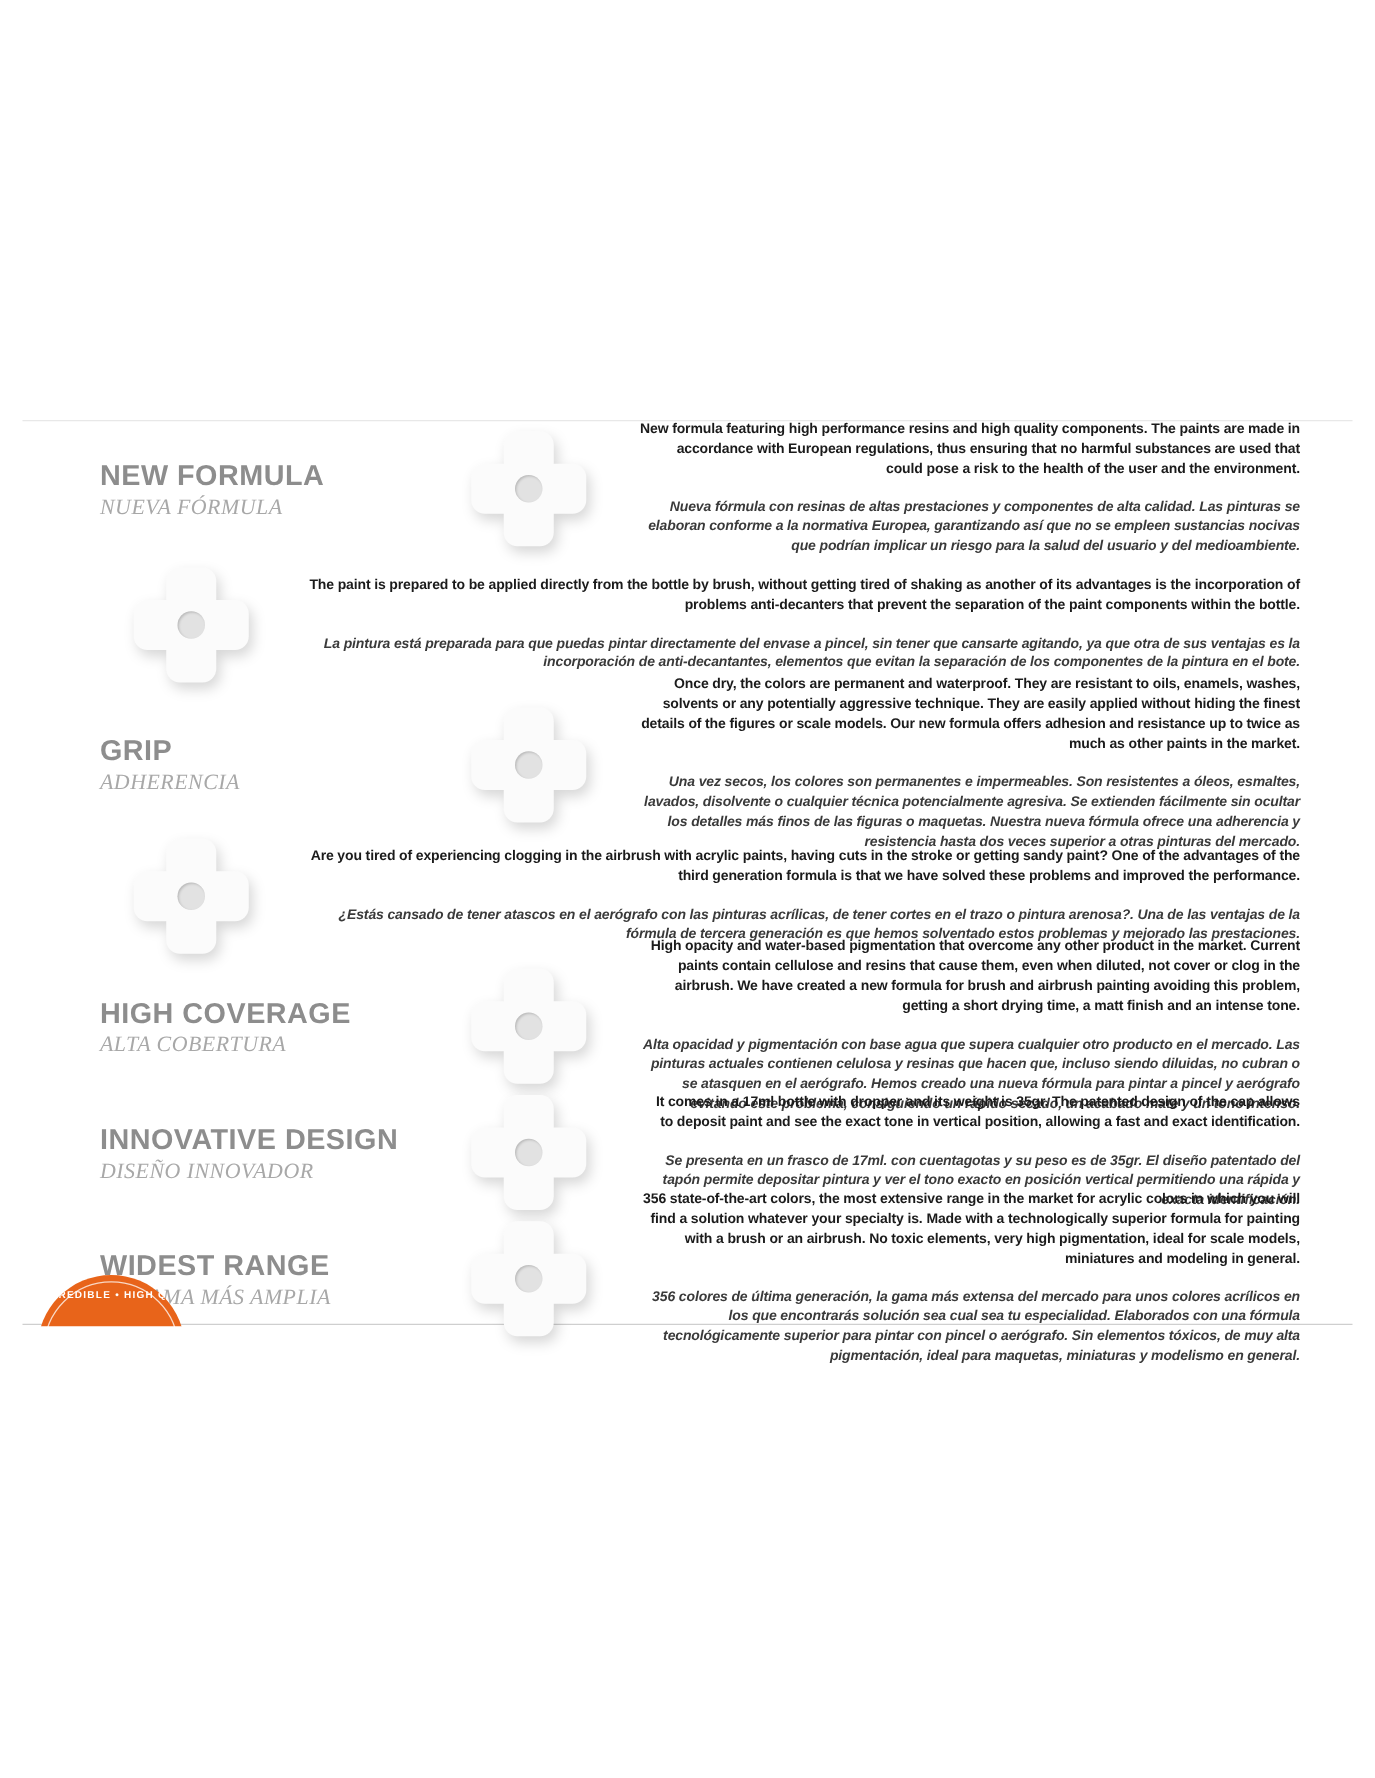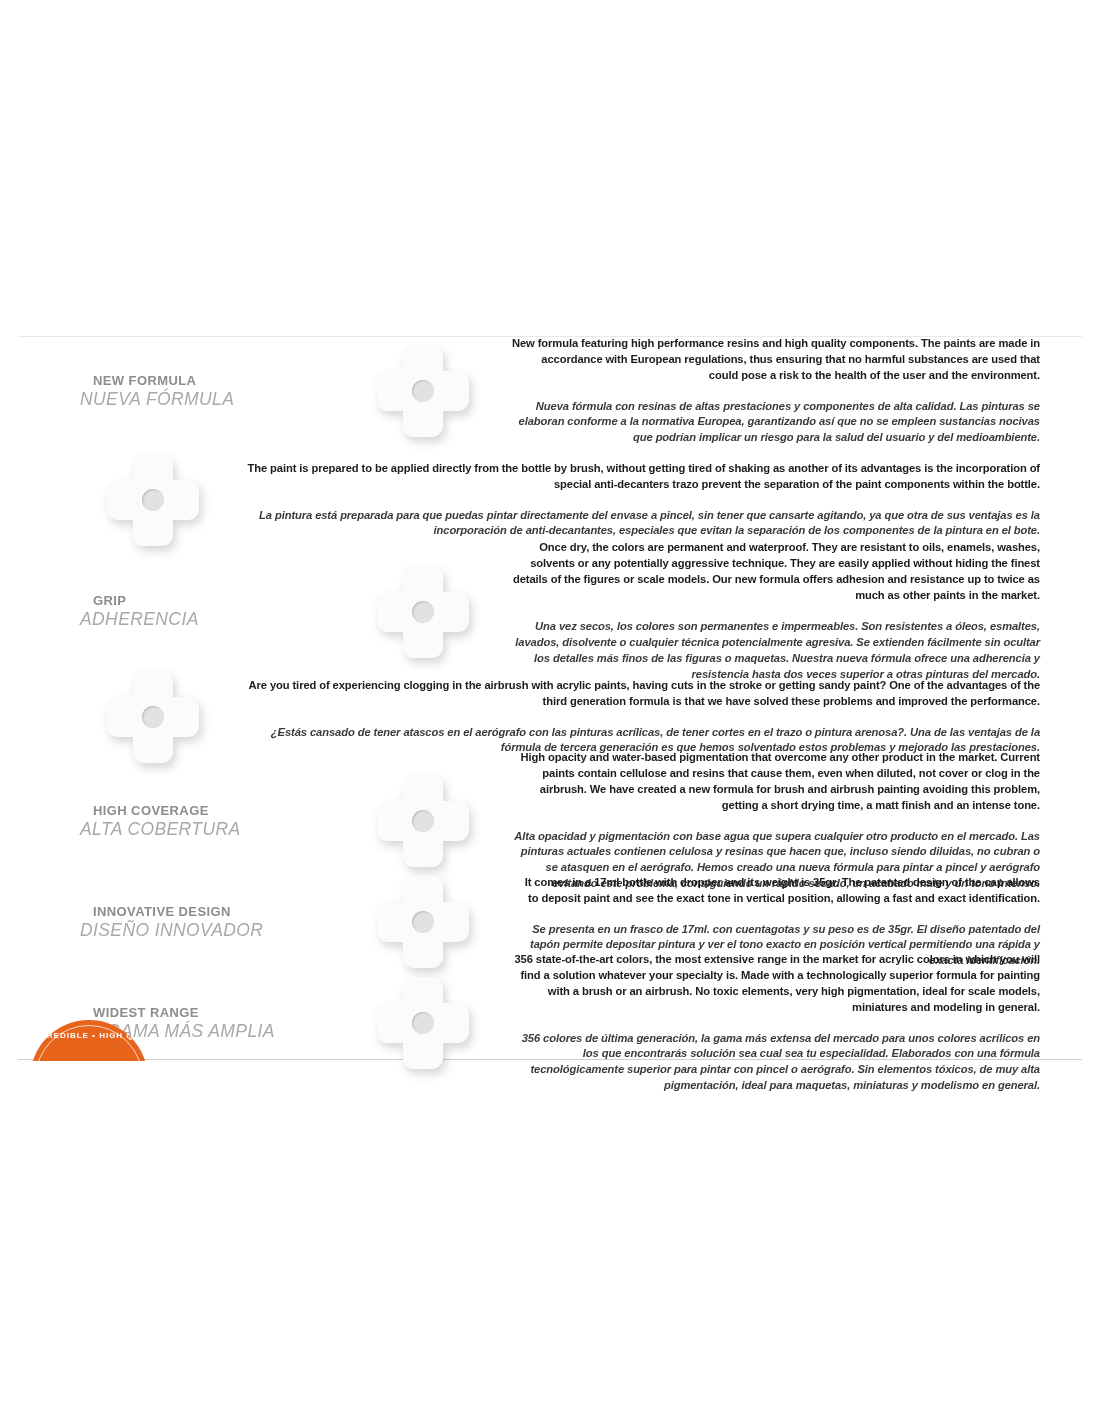--- a/index.html
+++ b/index.html
@@ -57,30 +57,29 @@
   .titles {
     width: 270px;
     flex: 0 0 270px;
     padding-right: 10px;
     box-sizing: border-box;
   }
 
   .title-en {
     font-family: "Liberation Sans", sans-serif;
     font-weight: bold;
-    font-size: 13px;
+    font-size: 23px;
     letter-spacing: 0.4px;
     color: #8d8d8d;
     line-height: 1.18;
     text-transform: uppercase;
-    margin-left: 13px;
   }
 
   .title-es {
-    font-family: Liberation Sans, sans-serif;
+    font-family: Liberation Serif, serif;
     font-weight: normal;
     font-style: italic;
     font-size: 17.5px;
     letter-spacing: 0.4px;
     color: #a8a8a8;
     line-height: 1.18;
     text-transform: uppercase;
     margin-top: 1px;
   }
 
@@ -248,22 +247,22 @@
 
       <div class="row" style="height:110px;">
         <div class="iconcell">
           <div class="cross">
             <div class="bar h"></div>
             <div class="bar v"></div>
             <div class="hole"></div>
           </div>
         </div>
         <div class="texts">
-          <div class="text-en">The paint is prepared to be applied directly from the bottle by brush, without getting tired of shaking as another of its advantages is the incorporation of special anti-decanters trazo prevent the separation of the paint components within the bottle.</div>
-          <div class="text-es">La pintura está preparada para que puedas pintar directamente del envase a pincel, sin tener que cansarte agitando, ya que otra de sus ventajas es la incorporación de anti-decantantes, especiales que evitan la separación de los componentes de la pintura en el bote.</div>
+          <div class="text-en">The paint is prepared to be applied directly from the bottle by brush, without getting tired of shaking as another of its advantages is the incorporation of problems anti-decanters that prevent the separation of the paint components within the bottle.</div>
+          <div class="text-es">La pintura está preparada para que puedas pintar directamente del envase a pincel, sin tener que cansarte agitando, ya que otra de sus ventajas es la incorporación de anti-decantantes, elementos que evitan la separación de los componentes de la pintura en el bote.</div>
         </div>
       </div>
 
       <div class="row" style="height:113px;">
         <div class="titles">
           <div class="title-en">GRIP</div>
           <div class="title-es">ADHERENCIA</div>
         </div>
         <div class="iconcell">
           <div class="cross">

